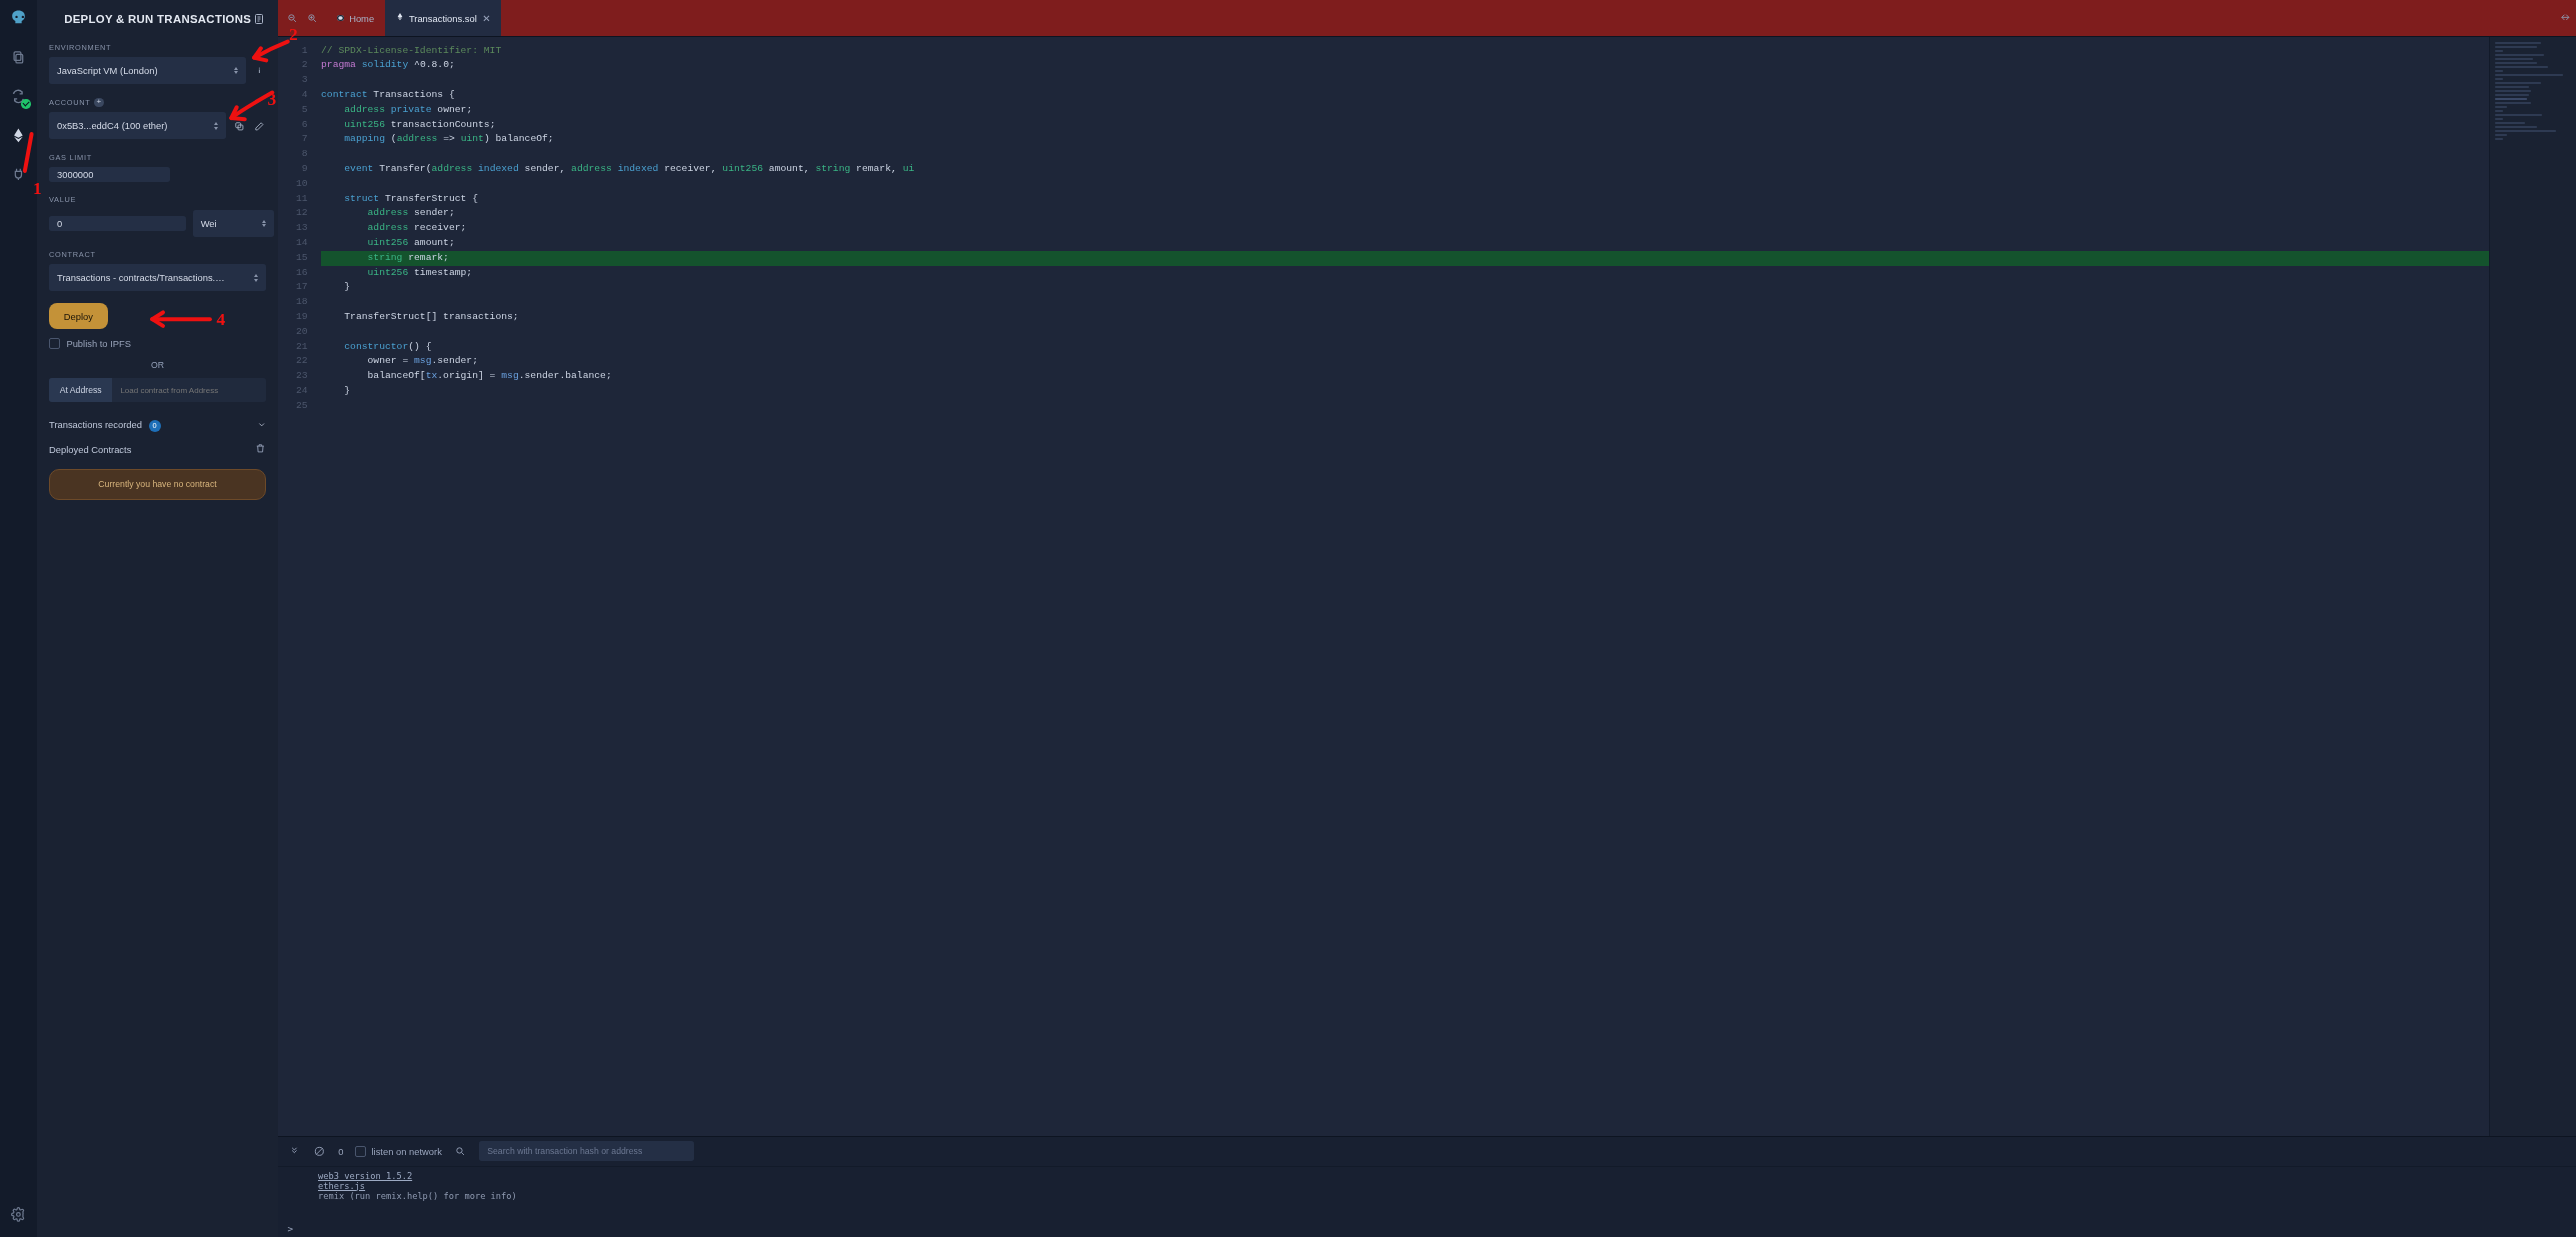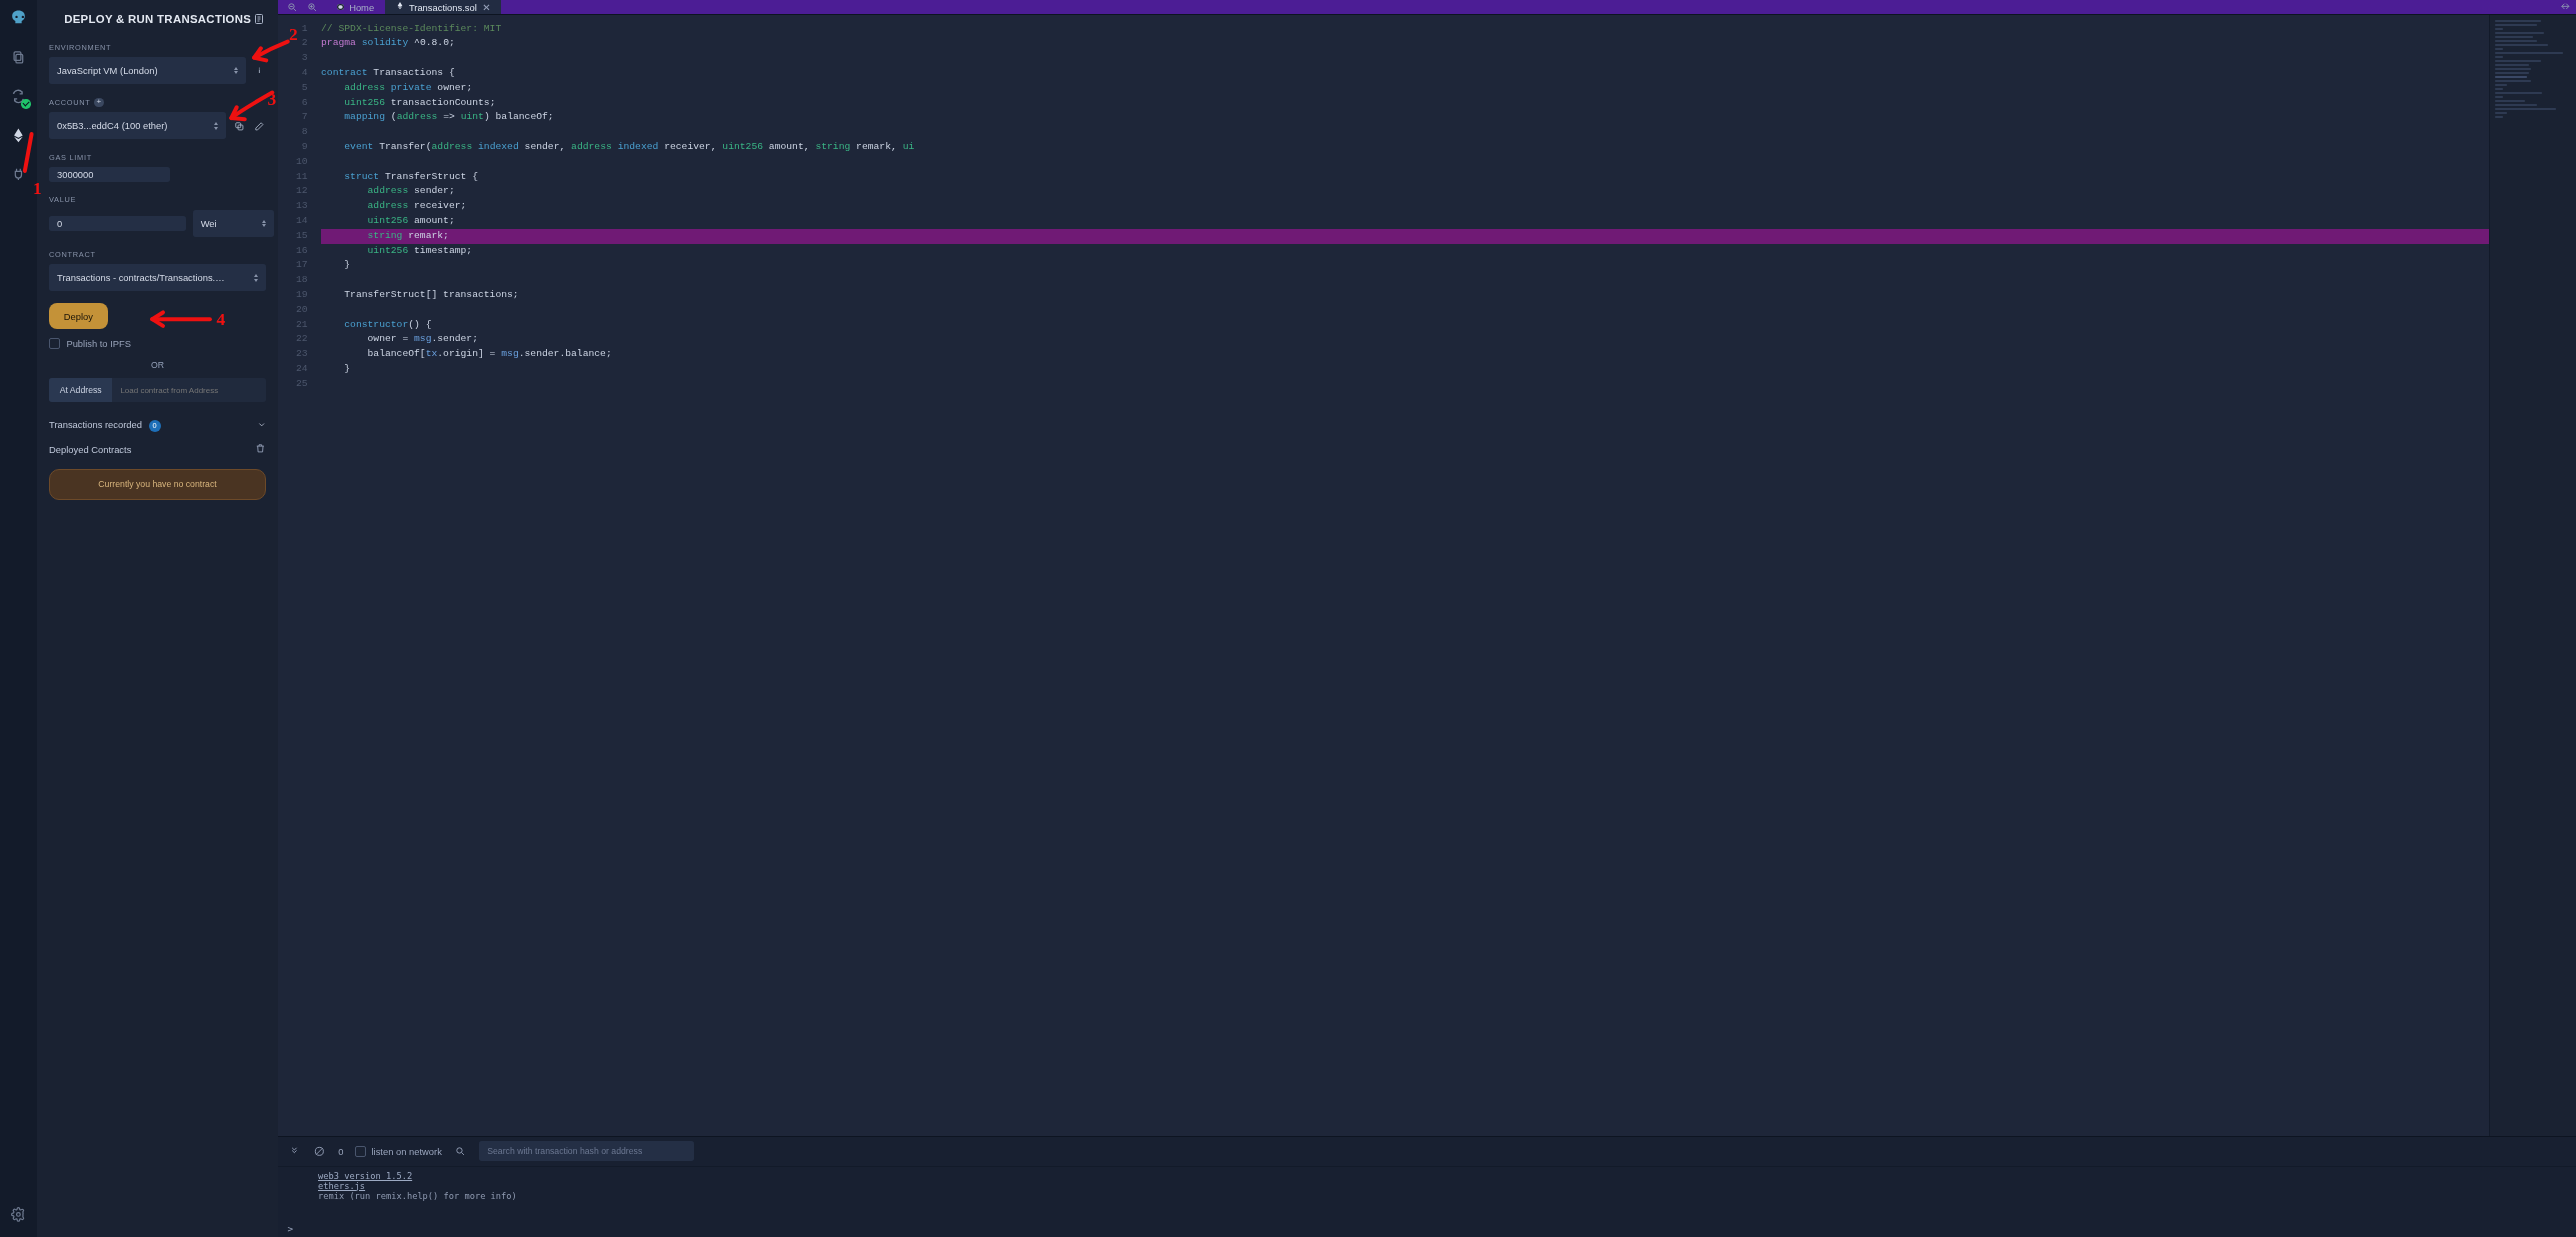--- a/index.html
+++ b/index.html
@@ -147,22 +147,22 @@
     color:#d9b67e;
     padding:9.4px 8px;
     border-radius:10px;
     font-size:8.7px;
     text-align:center;
   }
 
   
   .main { flex:1; display:flex; flex-direction:column; min-width:0; }
   .tabbar {
-    height:15px;
-    background:#4c1d95;
+    height:37px;
+    background:#7f1d1d;
     display:flex;
     align-items:stretch;
     border-bottom:0.7px solid #0d1421;
     flex-shrink:0;
   }
   .tabbar-tools { display:flex; align-items:center; gap:5.4px; padding:0 6.7px; color:#8f9bb2; }
   .tabbar-tools .tool { width:14.8px;height:14.8px;display:flex;align-items:center;justify-content:center;cursor:pointer; }
   .tab {
     display:flex;align-items:center;gap:5.4px;padding:0 10.7px;color:#a8b2c7;font-size:9.4px;cursor:pointer;position:relative;
   }
@@ -179,21 +179,21 @@
   .editor {
     flex:1; display:flex; overflow:hidden; background:#1e2639;
     font-family: Consolas, "Courier New", monospace;
     font-size:9.7px;
   }
   .gutter {
     width:39px; text-align:right; padding:6.7px 9.4px 6.7px 0; color:#4c566c; user-select:none; line-height:14.8px;
     background:#1e2639;
   }
   .code { flex:1; padding:6.7px 0 6.7px 4px; line-height:14.8px; white-space:pre; }
-  .code .hl-line { background:#701a75; display:block;}
+  .code .hl-line { background:#14532d; display:block;}
   .c-comment{color:#5c8a5c;}
   .c-kw{color:#4aa0d0;}
   .c-kw2{color:#c37ad1;}
   .c-type{color:#3ab585;}
   .c-ident{color:#cdd5e4;}
   .c-punct{color:#cdd5e4;}
   .c-globals{color:#6aa0de;}
 
   .minimap {
     width:87px; background:#1a2232; border-left:0.7px solid #121a29;

